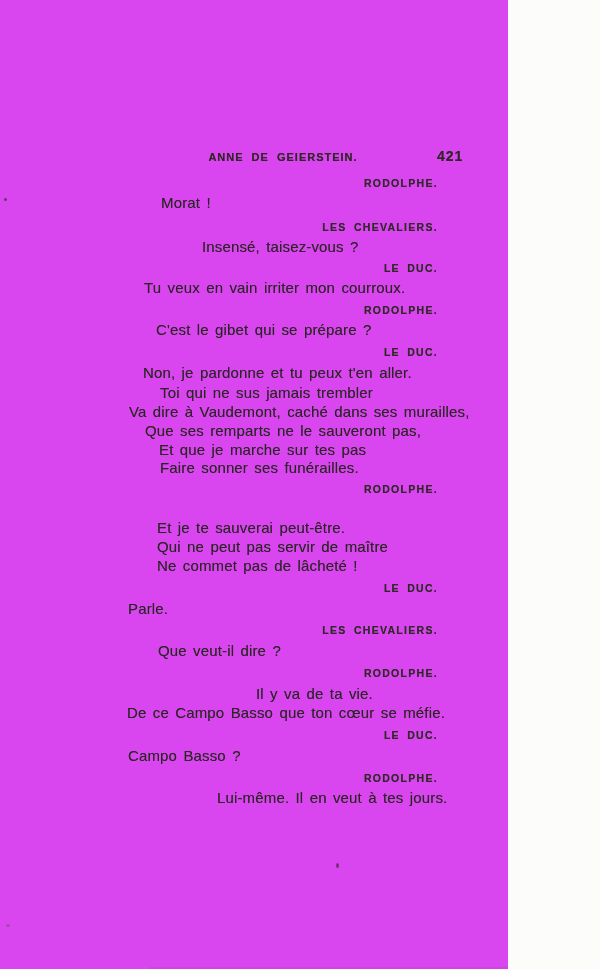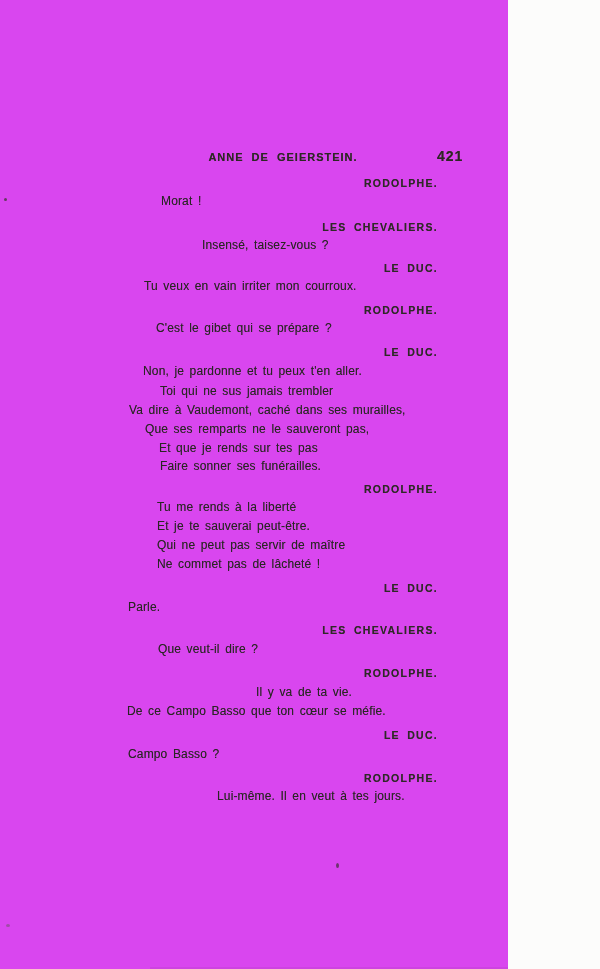--- a/index.html
+++ b/index.html
@@ -49,21 +49,21 @@
     width: 310px;
     text-align: right;
     font-size: 10.5px;
     font-weight: 700;
     letter-spacing: 1.3px;
     word-spacing: 3px;
     color: #2e2a26;
     text-shadow: 0 0 0.5px rgba(40,35,30,0.55);
   }
   .dialogue {
-    font-size: 12px;
+    font-size: 15px;
     letter-spacing: 0.15px;
     word-spacing: 2px;
     color: #292623;
     text-shadow: 0 0 0.5px rgba(40,35,30,0.45);
   }
   .speck {
     position: absolute;
     border-radius: 50%;
   }
   .speck-1 { top: 198px; left: 4px;   width: 3px; height: 3px; background: rgba(60,55,50,0.75); }
@@ -96,25 +96,24 @@
   <div class="line dialogue" style="top:279px;left:144px">Tu veux en vain irriter mon courroux.</div>
 
   <div class="line speaker" style="top:304px">RODOLPHE.</div>
   <div class="line dialogue" style="top:321px;left:156px">C'est le gibet qui se prépare ?</div>
 
   <div class="line speaker" style="top:346px">LE DUC.</div>
   <div class="line dialogue" style="top:384px;left:160px">Toi qui ne sus jamais trembler</div>
   <div class="line dialogue" style="top:364px;left:143px">Non, je pardonne et tu peux t'en aller.</div>
   <div class="line dialogue" style="top:403px;left:129px">Va dire à Vaudemont, caché dans ses murailles,</div>
   <div class="line dialogue" style="top:422px;left:145px">Que ses remparts ne le sauveront pas,</div>
-  <div class="line dialogue" style="top:441px;left:159px">Et que je rends sur tes pas</div>
+  <div class="line dialogue" style="top:441px;left:159px">Et que je marche sur tes pas</div>
   <div class="line dialogue" style="top:459px;left:160px">Faire sonner ses funérailles.</div>
 
   <div class="line speaker" style="top:483px">RODOLPHE.</div>
-  <div class="line dialogue" style="top:500px;left:157px">Tu me rends à la liberté</div>
   <div class="line dialogue" style="top:519px;left:157px">Et je te sauverai peut-être.</div>
   <div class="line dialogue" style="top:538px;left:157px">Qui ne peut pas servir de maître</div>
   <div class="line dialogue" style="top:557px;left:157px">Ne commet pas de lâcheté !</div>
 
   <div class="line speaker" style="top:582px">LE DUC.</div>
   <div class="line dialogue" style="top:600px;left:128px">Parle.</div>
 
   <div class="line speaker" style="top:624px">LES CHEVALIERS.</div>
   <div class="line dialogue" style="top:642px;left:158px">Que veut-il dire ?</div>
 

